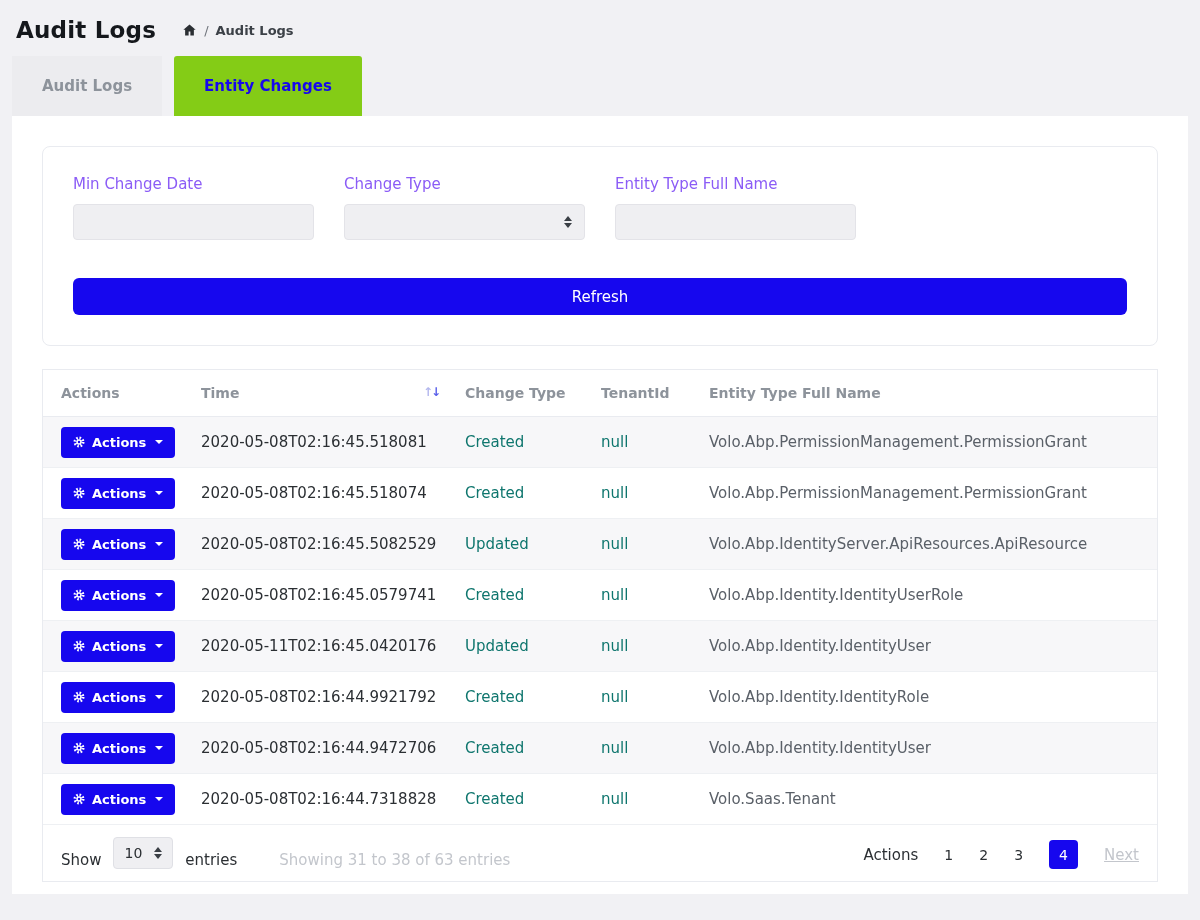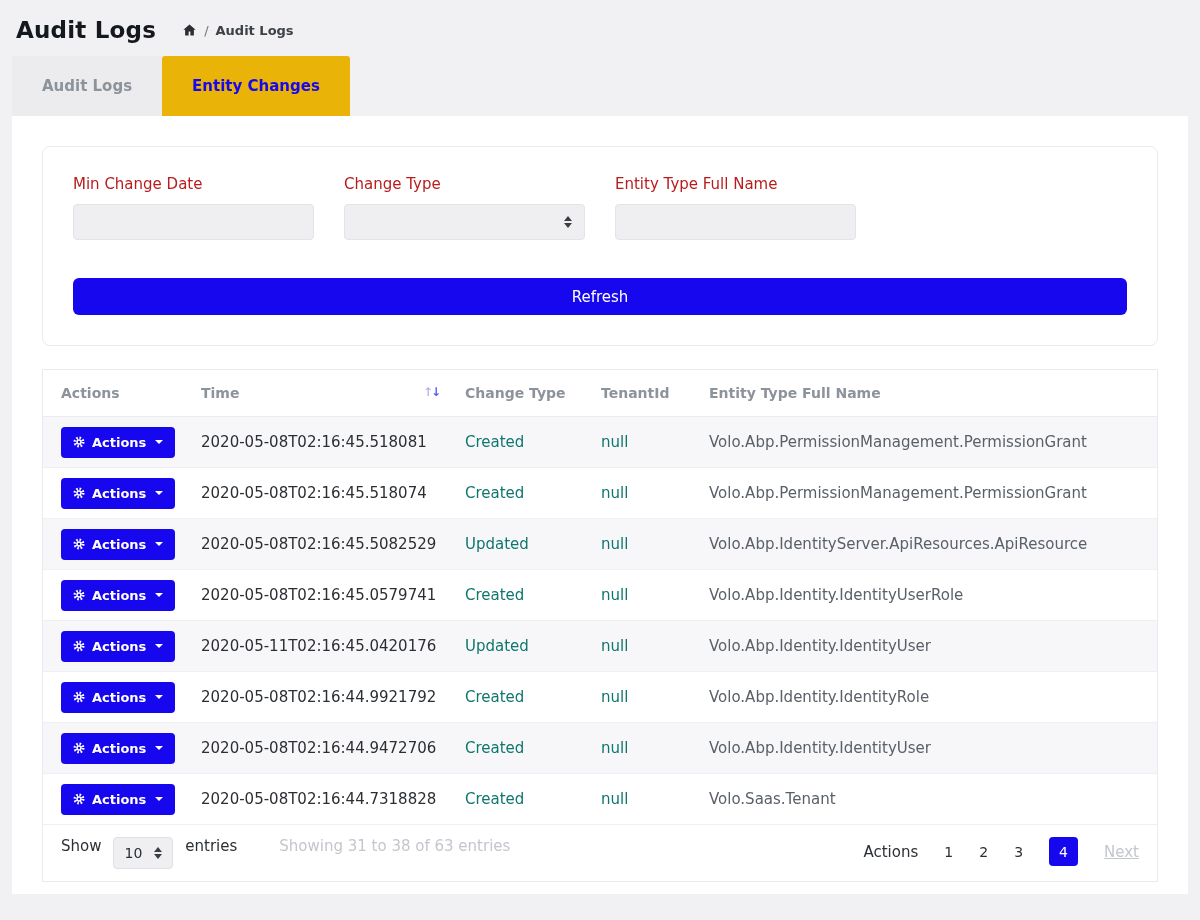--- a/index.html
+++ b/index.html
@@ -21,31 +21,31 @@
   .breadcrumb .sep { color: #6e737a; font-weight: 400; }
   .home-icon svg { display: block; }
 
   
   .tabs { display: flex; padding-left: 12px; }
   .tab {
     height: 60px; line-height: 60px; padding: 0 30px;
     font-size: 15px; font-weight: 600; color: #8d939b;
     background: #ececef; cursor: pointer; white-space: nowrap;
   }
-  .tab.active { background: #eab308; color: #1607ee; border-radius: 3px 3px 0 0; }
+  .tab.active { background: #84cc16; color: #1607ee; border-radius: 3px 3px 0 0; margin-left: 12px; }
 
   
   .main-card {
     margin: 0 12px; background: #ffffff; padding: 30px; height: 778px;
   }
 
   
   .filter-card { border: 1px solid #e9ebf0; border-radius: 8px; padding: 28px 30px 30px 30px; }
   .filter-grid { display: grid; grid-template-columns: 1fr 1fr 1fr 1fr; gap: 30px; }
-  .filter-label { display: block; font-size: 15px; color: #b91c1c; margin-bottom: 11px; }
+  .filter-label { display: block; font-size: 15px; color: #8b5cf6; margin-bottom: 11px; }
   .filter-input {
     width: 100%; height: 36px; background: #efeff2;
     border: 1px solid #e3e3e8; border-radius: 4px;
     padding: 0 10px; font-size: 14px; font-family: inherit; color: #2b2f33;
   }
   .filter-select {
     width: 100%; height: 36px; background: #efeff2;
     border: 1px solid #e3e3e8; border-radius: 4px;
     display: flex; align-items: center; justify-content: flex-end;
     padding: 0 12px; cursor: pointer;
@@ -91,21 +91,21 @@
     font-family: inherit; cursor: pointer;
   }
   .gear svg { display: block; }
   .caret {
     width: 0; height: 0; margin-left: 2px;
     border-left: 4px solid transparent; border-right: 4px solid transparent;
     border-top: 4px solid #ffffff;
   }
 
   
-  .table-footer { display: flex; align-items: flex-start; gap: 12px; padding: 12px 18px; }
+  .table-footer { display: flex; align-items: flex-end; gap: 12px; padding: 12px 18px; }
   .show-label, .entries-label { font-size: 15px; color: #2b2f33; }
   .entries-label { margin-right: 30px; }
   .page-size {
     display: inline-flex; align-items: center; gap: 12px;
     background: #efeff2; border: 1px solid #dfe0e5; border-radius: 4px;
     padding: 7px 10px; font-size: 14px; cursor: pointer;
   }
   .showing-text { color: #c3c6cc; font-size: 15px; }
   .pagination { margin-left: auto; display: flex; align-items: center; gap: 26px; font-size: 14px; }
   .prev { color: #2b2f33; cursor: pointer; font-size: 15px; }

